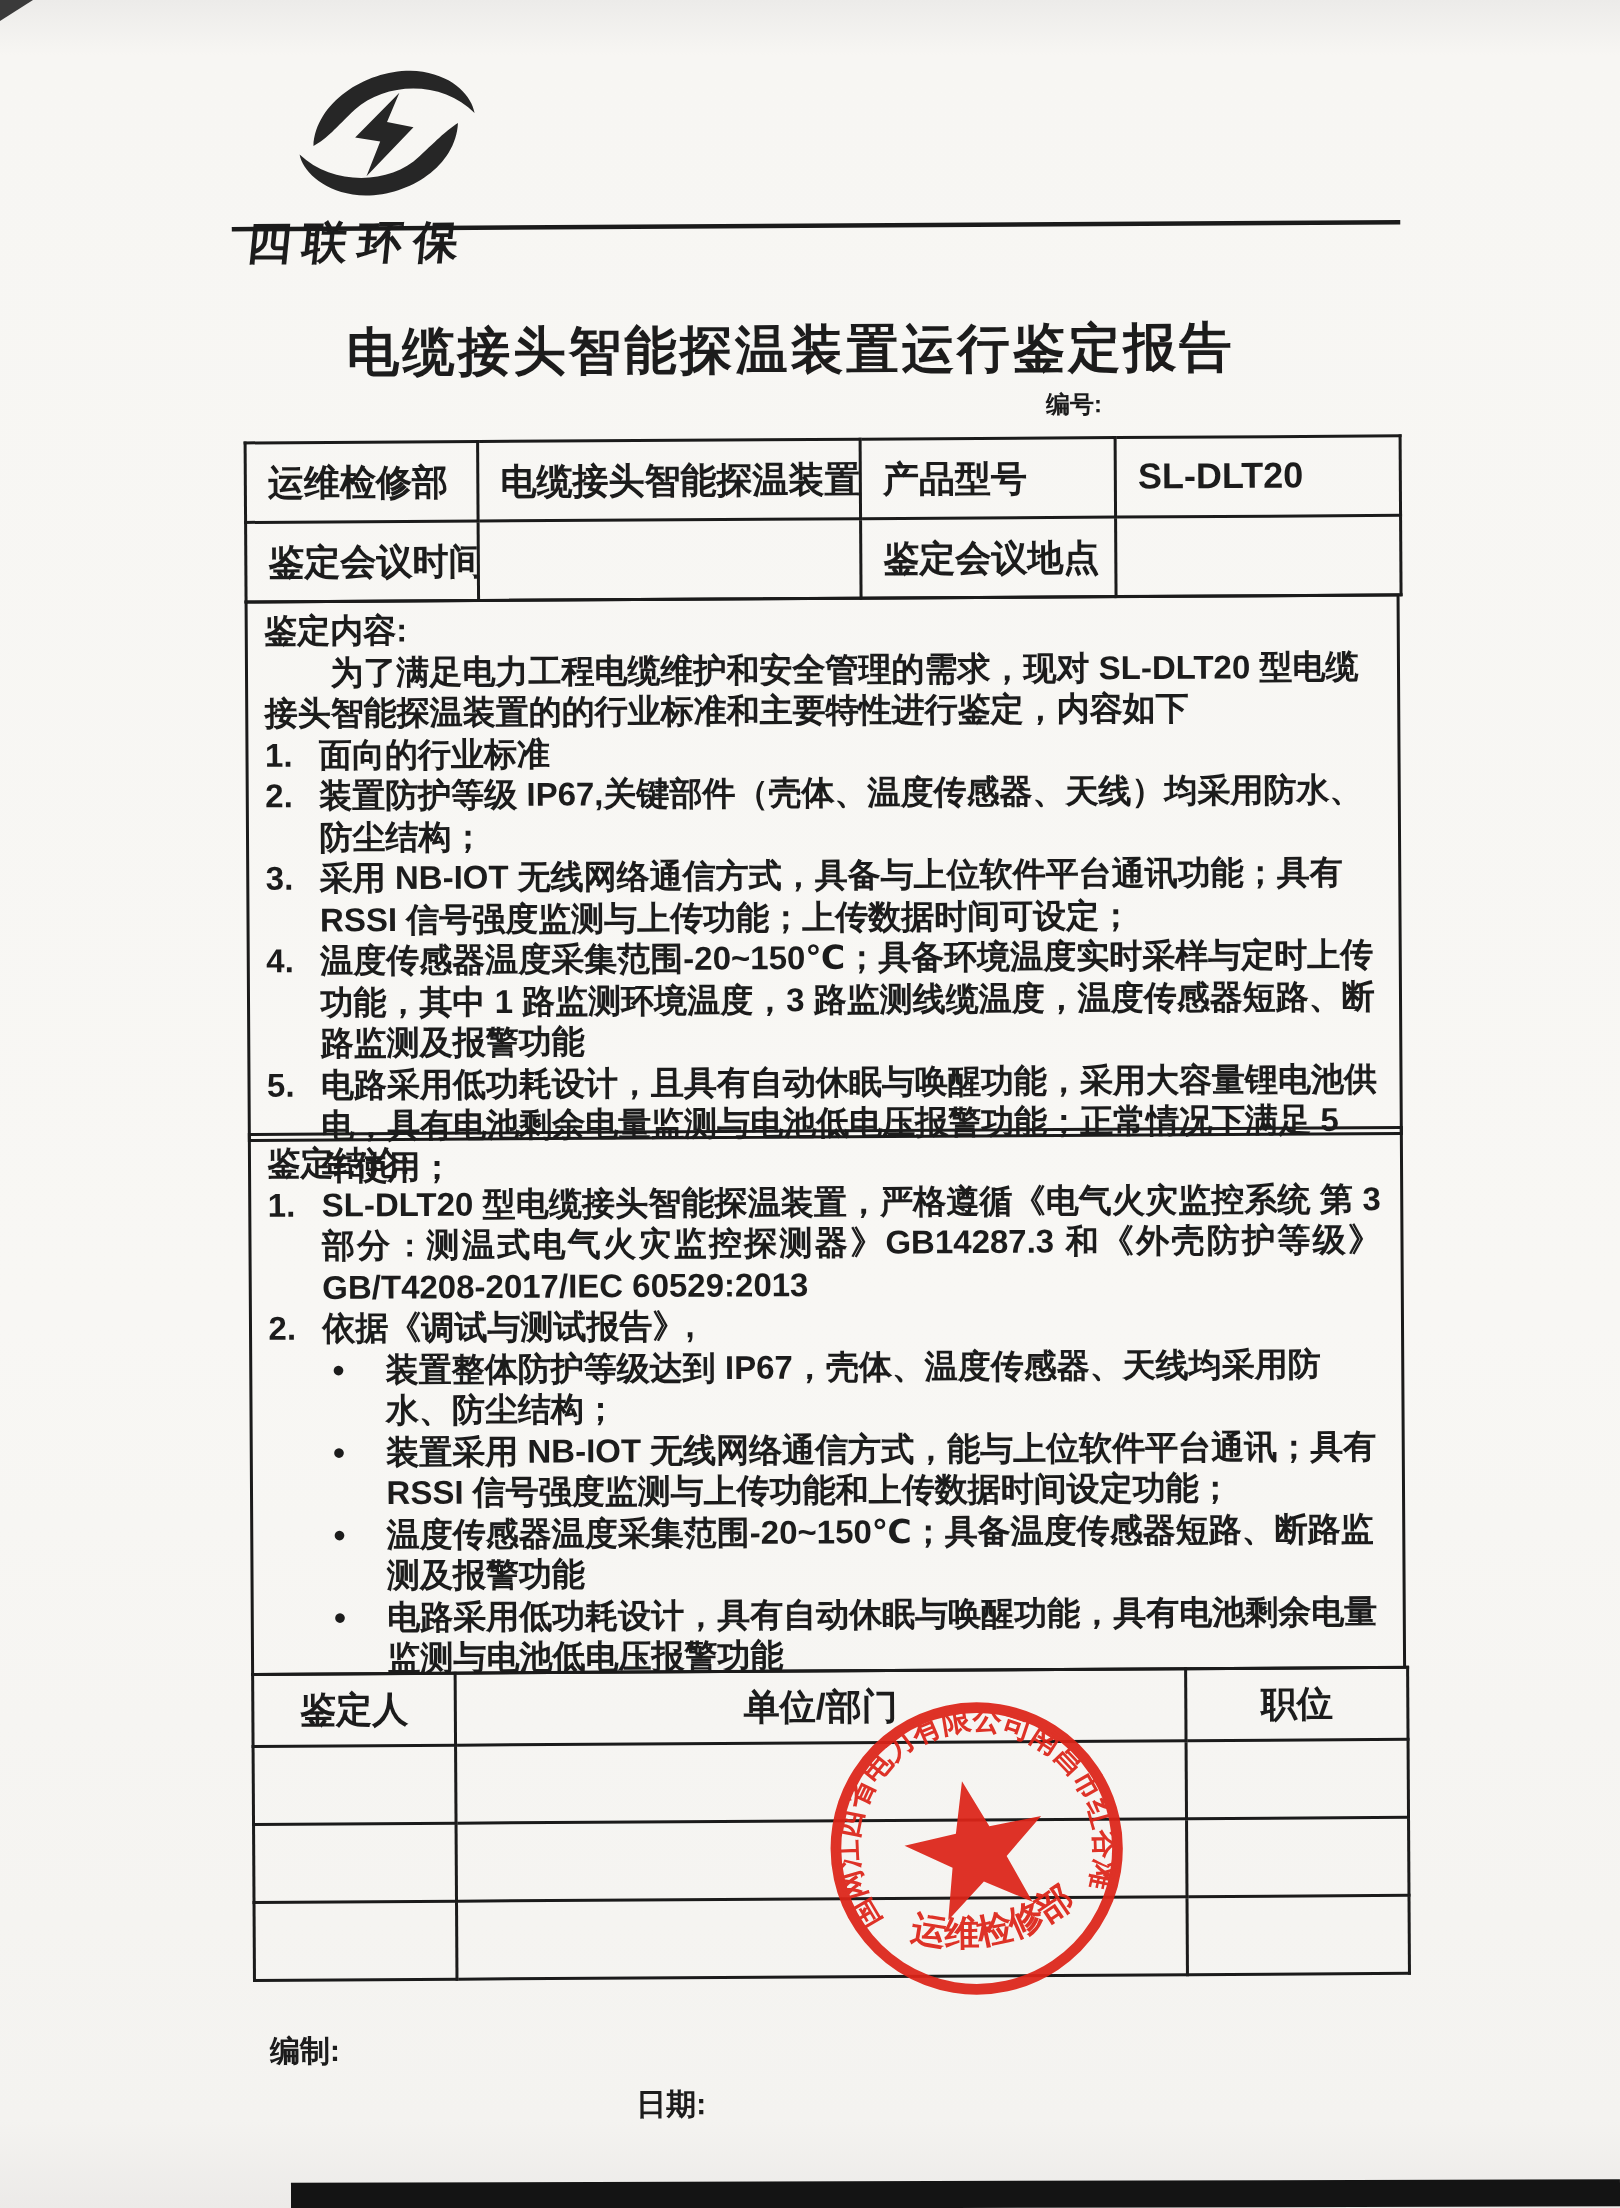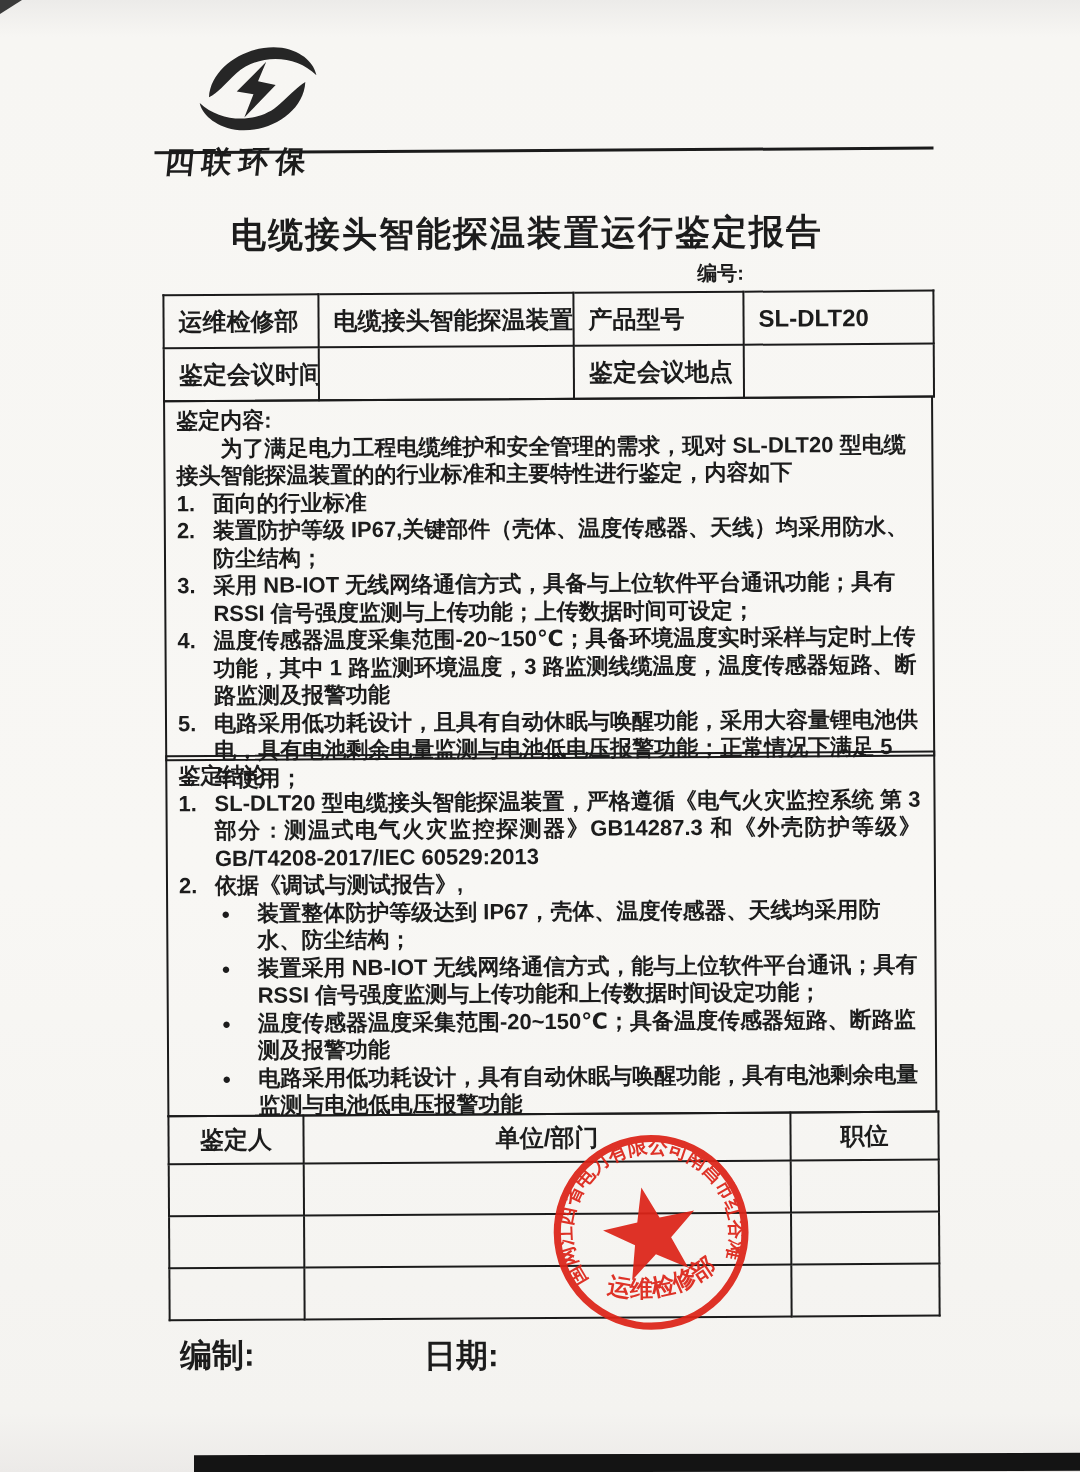--- a/index.html
+++ b/index.html
@@ -13,21 +13,21 @@
 
   
   .logo-wrap{position:absolute;left:168px;top:36px;width:200px;}
   .logo-svg{width:158px;height:102px;display:block;margin-left:14px;}
   .logo-text{font-size:30px;font-weight:700;letter-spacing:7px;margin-top:2px;
     transform:skewX(-6deg);}
   .head-rule{position:absolute;left:158px;top:149px;width:779px;height:3px;background:#1b1b1b;}
 
   .doc-title{position:absolute;left:0;top:210px;width:1060px;text-align:center;
     font-size:35px;font-weight:700;letter-spacing:2px;}
-  .doc-number{position:absolute;left:700px;top:261px;font-size:20px;font-weight:700;}
+  .doc-number{position:absolute;left:700px;top:261px;font-size:16px;font-weight:700;}
 
   
   table{border-collapse:collapse;table-layout:fixed;}
   td,th{border:2px solid #1b1b1b;padding:0 0 0 14px;font-size:24px;font-weight:700;
     text-align:left;vertical-align:middle;overflow:hidden;white-space:nowrap;}
   .info-table{position:absolute;left:165px;top:292px;width:770px;}
   .info-table td{height:51px;}
   .sig-table{position:absolute;left:165px;top:1113px;width:770px;}
   .sig-table th{height:46px;text-align:center;padding:0;}
   .sig-table td{height:50px;}
@@ -45,23 +45,23 @@
   .just .itext{text-align:justify;text-align-last:left;}
   .bullet-item{display:flex;padding-left:42px;}
   .bullet-item .bullet{flex:none;width:36px;font-size:15px;line-height:27.5px;}
   .bullet-item .itext{flex:1;}
 
   
   .stamp{position:absolute;left:546px;top:1131px;width:204px;height:204px;
     transform:rotate(-12deg);opacity:0.93;pointer-events:none;}
 
   
-  .footer-label{position:absolute;font-size:32px;font-weight:700;}
+  .footer-label{position:absolute;font-size:20px;font-weight:700;margin-top:20px;}
   .lbl-prepared{left:176px;top:1332px;}
-  .lbl-date{left:420px;top:1334px;}
+  .lbl-date{left:420px;top:1369px;}
 
   
   .corner-mark{position:absolute;left:0;top:0;width:22px;height:14px;background:#3a3a3a;
     clip-path:polygon(0 0,100% 0,0 100%);}
   .bottom-bar{position:absolute;left:194px;top:1454px;width:886px;height:18px;background:#141414;
     transform:rotate(-0.15deg);}
 </style>
 </head>
 <body>
 

